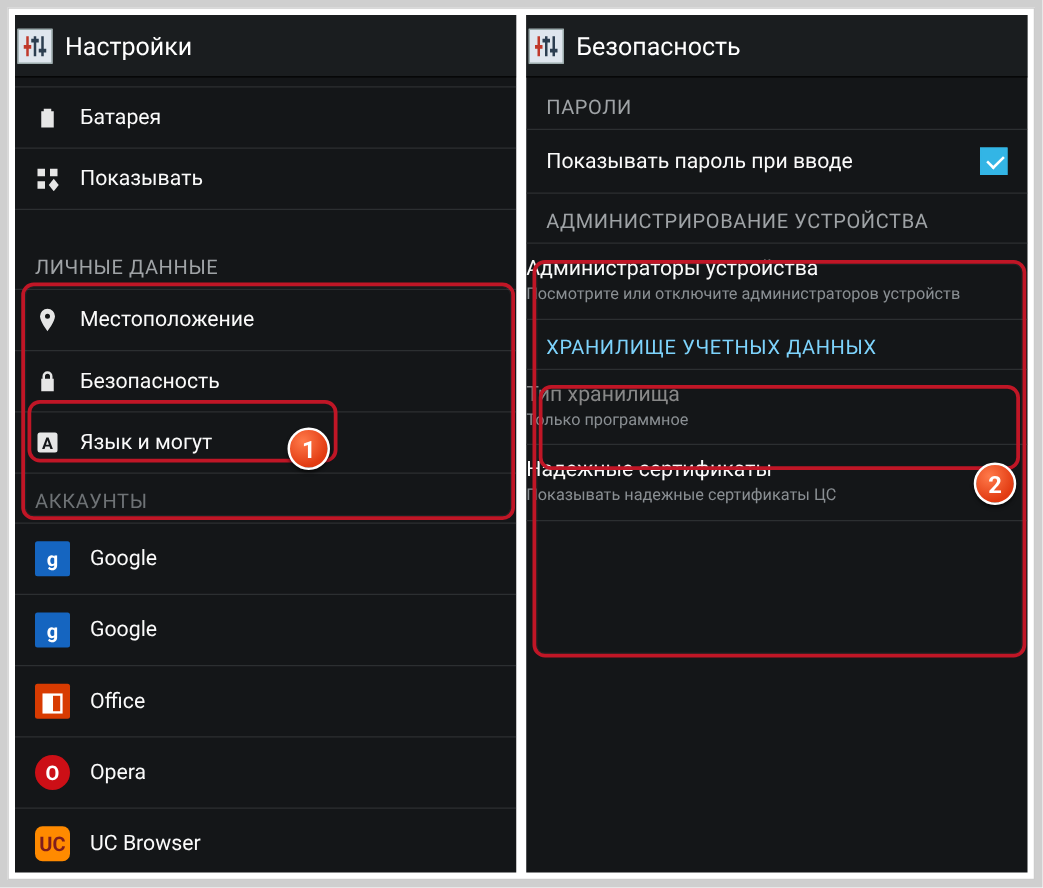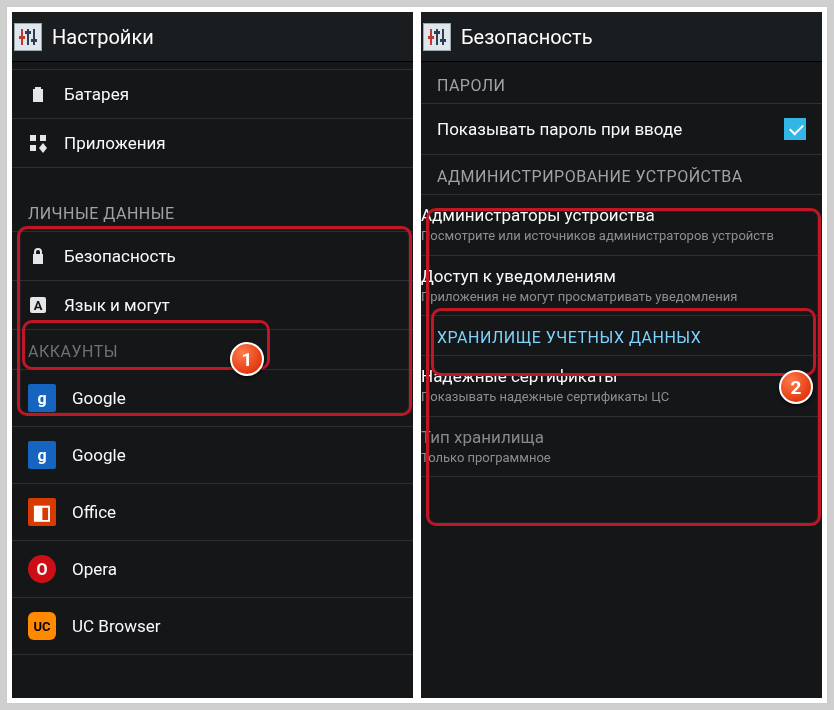--- a/index.html
+++ b/index.html
@@ -152,27 +152,35 @@
 
       <div class="list-item">
         <span class="item-icon">
             <svg viewBox="0 0 20 20">
               <rect x="2" y="2" width="6" height="6" fill="#e6e6e6"></rect>
               <rect x="12" y="2" width="6" height="6" fill="#e6e6e6"></rect>
               <rect x="2" y="12" width="6" height="6" fill="#e6e6e6"></rect>
               <polygon points="15,10 19,15 15,20 11,15" fill="#e6e6e6"></polygon>
             </svg>
           </span>
-        <span class="item-label">Приложения</span>
+        <span class="item-label">Показывать</span>
       </div>
 
       <div style="height:24px"></div>
 
       <div class="section-header">ЛИЧНЫЕ ДАННЫЕ</div>
 
+      <div class="list-item">
+        <span class="item-icon">
+            <svg viewBox="0 0 20 20">
+              <path d="M10 1a6 6 0 0 1 6 6c0 4-6 12-6 12S4 11 4 7a6 6 0 0 1 6-6zm0 4a2 2 0 1 0 0 4 2 2 0 0 0 0-4z" fill="#e6e6e6"></path>
+            </svg>
+          </span>
+        <span class="item-label">Местоположение</span>
+      </div>
 
       <div class="list-item">
         <span class="item-icon">
             <svg viewBox="0 0 20 20">
               <path d="M6 8V6a4 4 0 1 1 8 0v2h1v10H5V8h1zm2 0h4V6a2 2 0 1 0-4 0v2z" fill="#e6e6e6"></path>
             </svg>
           </span>
         <span class="item-label">Безопасность</span>
       </div>
 
@@ -202,21 +210,21 @@
         <span class="app-icon" style="background:#d83b01;color:#fff;font-size:20px">◧</span>
         <span class="item-label">Office</span>
       </div>
 
       <div class="list-item">
         <span class="app-icon" style="background:#cc0f16;color:#fff;border-radius:50%">O</span>
         <span class="item-label">Opera</span>
       </div>
 
       <div class="list-item">
-        <span class="app-icon" style="background:#ff8a00;color:#000000;border-radius:6px;font-size:13px">UC</span>
+        <span class="app-icon" style="background:#ff8a00;color:#7f1d1d;border-radius:6px;font-size:16px">UC</span>
         <span class="item-label">UC Browser</span>
       </div>
 
     </div>
 
     <div class="hl-group" style="left:5px; top:214px; width:395px; height:190px;"></div>
     <div class="hl-item" style="left:10px; top:308px; width:248px; height:50px;"></div>
     <div class="badge" style="left:218px; top:330px;">1</div>
 
   </div>
@@ -244,49 +252,43 @@
       <div class="list-item">
         <span class="item-label" style="flex:1">Показывать пароль при вводе</span>
         <span class="checkbox checked"></span>
       </div>
 
       <div class="section-header">АДМИНИСТРИРОВАНИЕ УСТРОЙСТВА</div>
 
       <div class="list-item list-item-2line">
         <div class="item-text">
           <div class="item-label">Администраторы устройства</div>
-          <div class="item-sub">Посмотрите или источников администраторов устройств</div>
+          <div class="item-sub">Посмотрите или отключите администраторов устройств</div>
         </div>
       </div>
 
 
 
-      <div class="list-item list-item-2line">
+
+      <div class="section-header" style="color:#7dd3fc">ХРАНИЛИЩЕ УЧЕТНЫХ ДАННЫХ</div>
+
+      <div class="list-item list-item-2line dim">
         <div class="item-text">
-          <div class="item-label">Доступ к уведомлениям</div>
-          <div class="item-sub">Приложения не могут просматривать уведомления</div>
+          <div class="item-label">Тип хранилища</div>
+          <div class="item-sub">Только программное</div>
         </div>
       </div>
-
-      <div class="section-header" style="color:#7dd3fc">ХРАНИЛИЩЕ УЧЕТНЫХ ДАННЫХ</div>
 
       <div class="list-item list-item-2line">
         <div class="item-text">
           <div class="item-label">Надежные сертификаты</div>
           <div class="item-sub">Показывать надежные сертификаты ЦС</div>
         </div>
       </div>
 
-      <div class="list-item list-item-2line dim">
-        <div class="item-text">
-          <div class="item-label">Тип хранилища</div>
-          <div class="item-sub">Только программное</div>
-        </div>
-      </div>
-
     </div>
 
     <div class="hl-group" style="left:5px; top:196px; width:395px; height:318px;"></div>
     <div class="hl-item" style="left:10px; top:296px; width:385px; height:68px;"></div>
     <div class="badge" style="left:358px; top:358px;">2</div>
 
   </div>
 
 </div>
 

